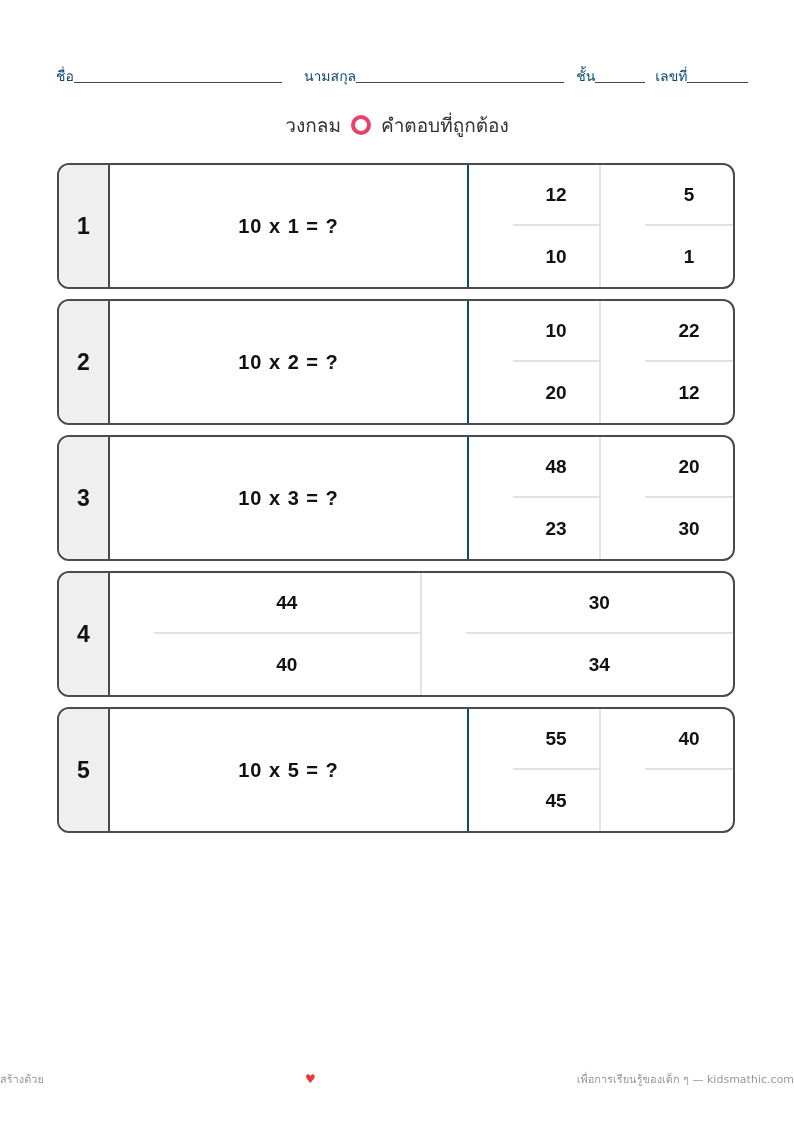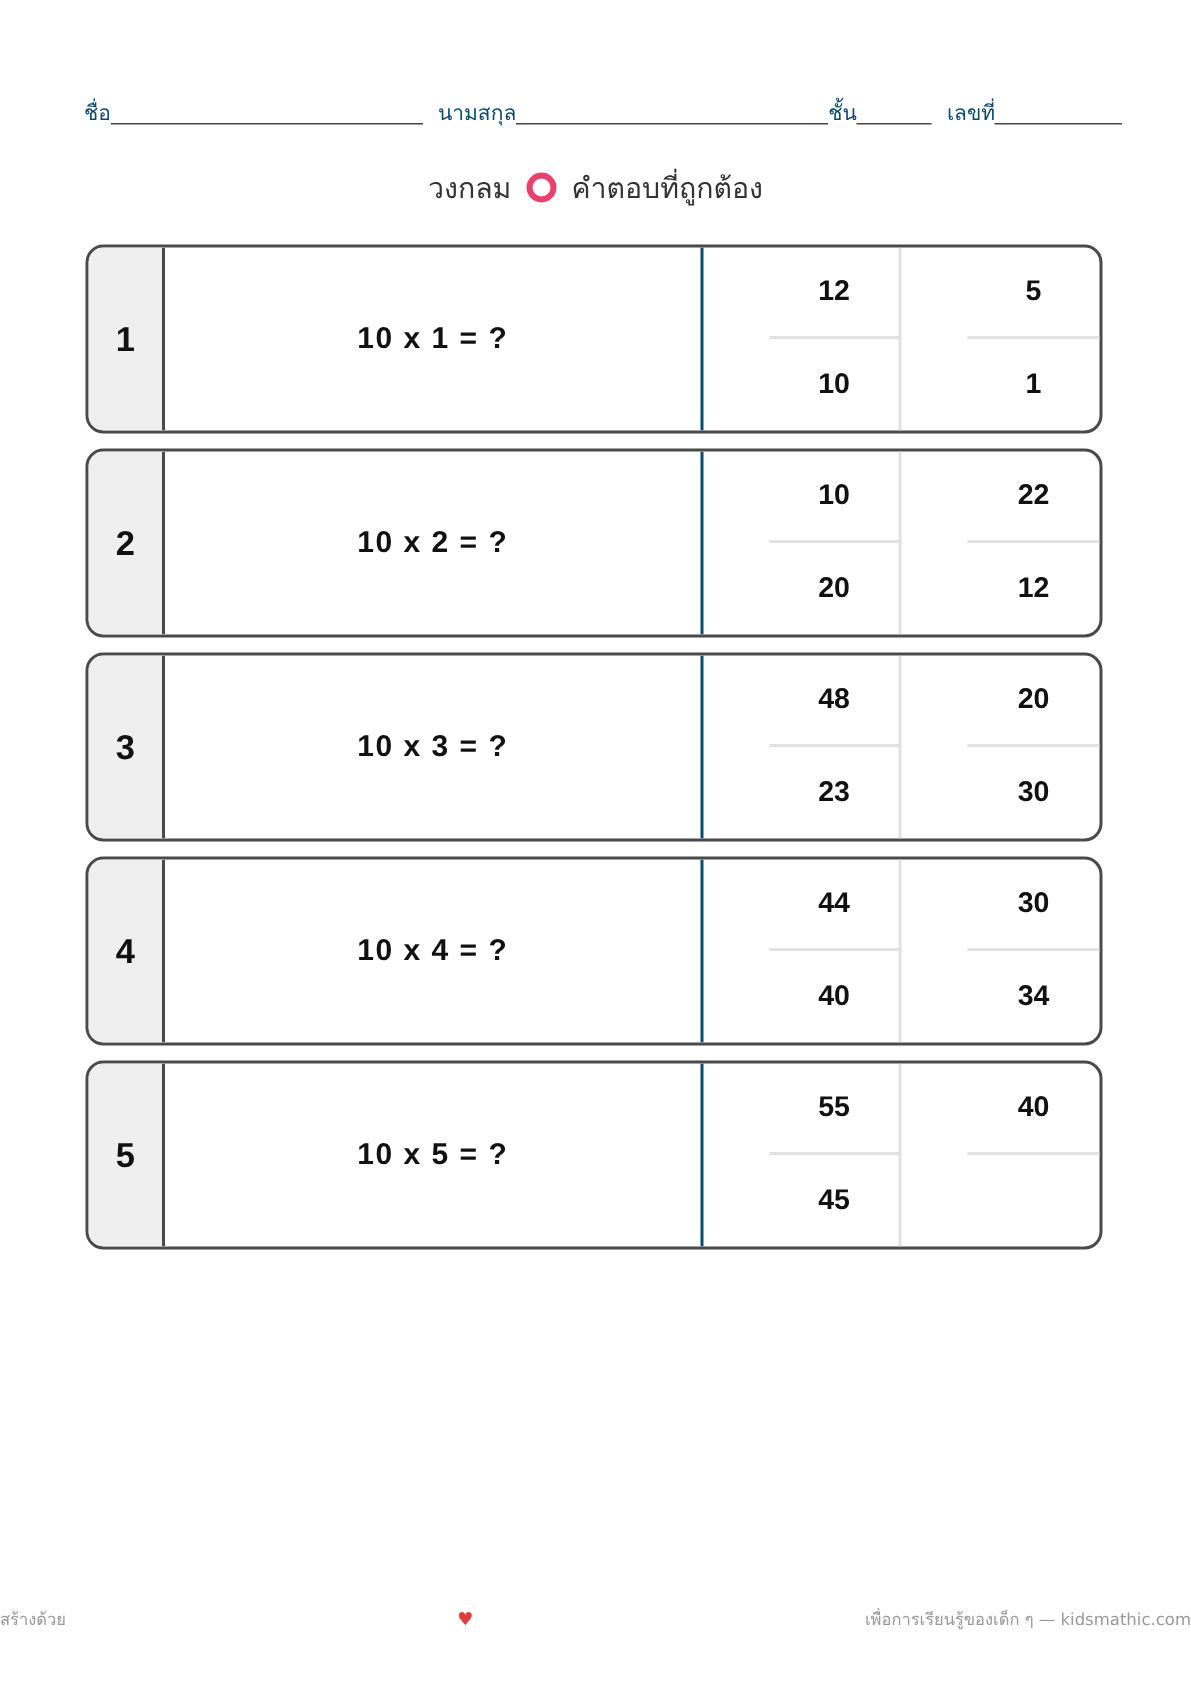--- a/index.html
+++ b/index.html
@@ -19,23 +19,23 @@
   .ans:nth-child(3) { border-right: 2px solid #e2e2e2; }
   .footer { position: absolute; top: 1070px; left: 0; width: 794px; text-align: center; font-size: 11px; color: #999; display: flex; justify-content: space-between; align-items: center; gap: 5px; }
   .heart { color: #e23b3b; font-size: 12px; }
 </style>
 </head>
 <body>
 
 <div class="header">
   <span class="lbl">ชื่อ</span>
   <span class="line" style="width:208px"></span>
-  <span class="lbl" style="margin-left:10px">นามสกุล</span>
+  <span class="lbl" style="margin-left:22px">นามสกุล</span>
   <span class="line" style="width:208px"></span>
-  <span class="lbl" style="margin-left:0">ชั้น</span>
+  <span class="lbl" style="margin-left:12px">ชั้น</span>
   <span class="line" style="width:50px"></span>
   <span class="lbl" style="margin-left:10px">เลขที่</span>
   <span class="line" style="flex:1"></span>
 </div>
 
 <div class="title">
   <span>วงกลม</span>
   <span class="ring"></span>
   <span>คำตอบที่ถูกต้อง</span>
 </div>
@@ -68,21 +68,20 @@
   <div class="answers">
     <div class="ans">48</div>
     <div class="ans">20</div>
     <div class="ans">23</div>
     <div class="ans">30</div>
   </div>
 </div>
 
 <div class="problem" style="top:571px">
   <div class="num">4</div>
-  <div class="question">10 x 4 = ?</div>
   <div class="answers">
     <div class="ans">44</div>
     <div class="ans">30</div>
     <div class="ans">40</div>
     <div class="ans">34</div>
   </div>
 </div>
 
 <div class="problem" style="top:707px">
   <div class="num">5</div>

